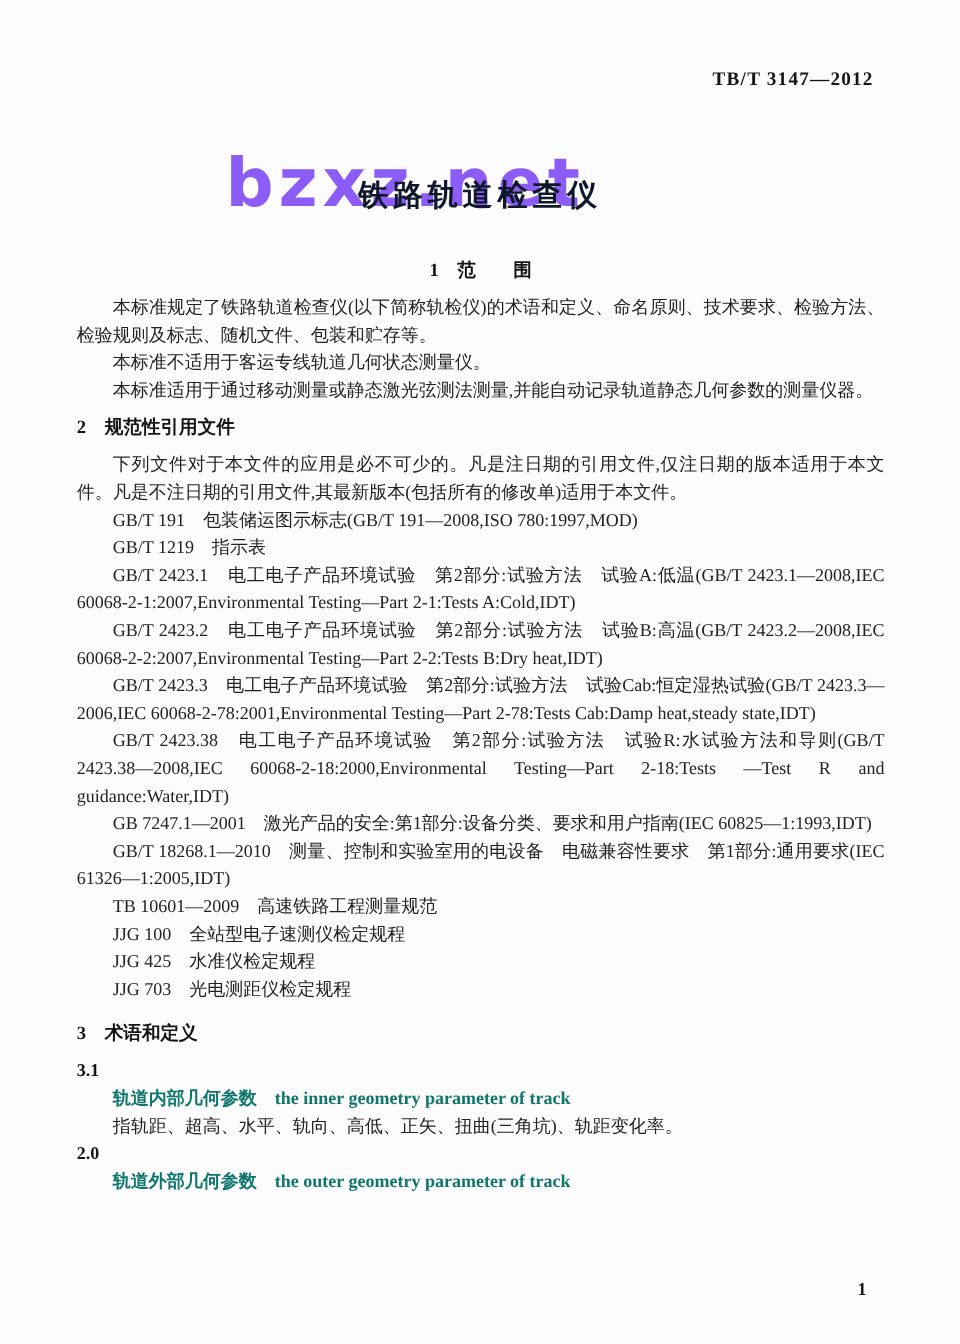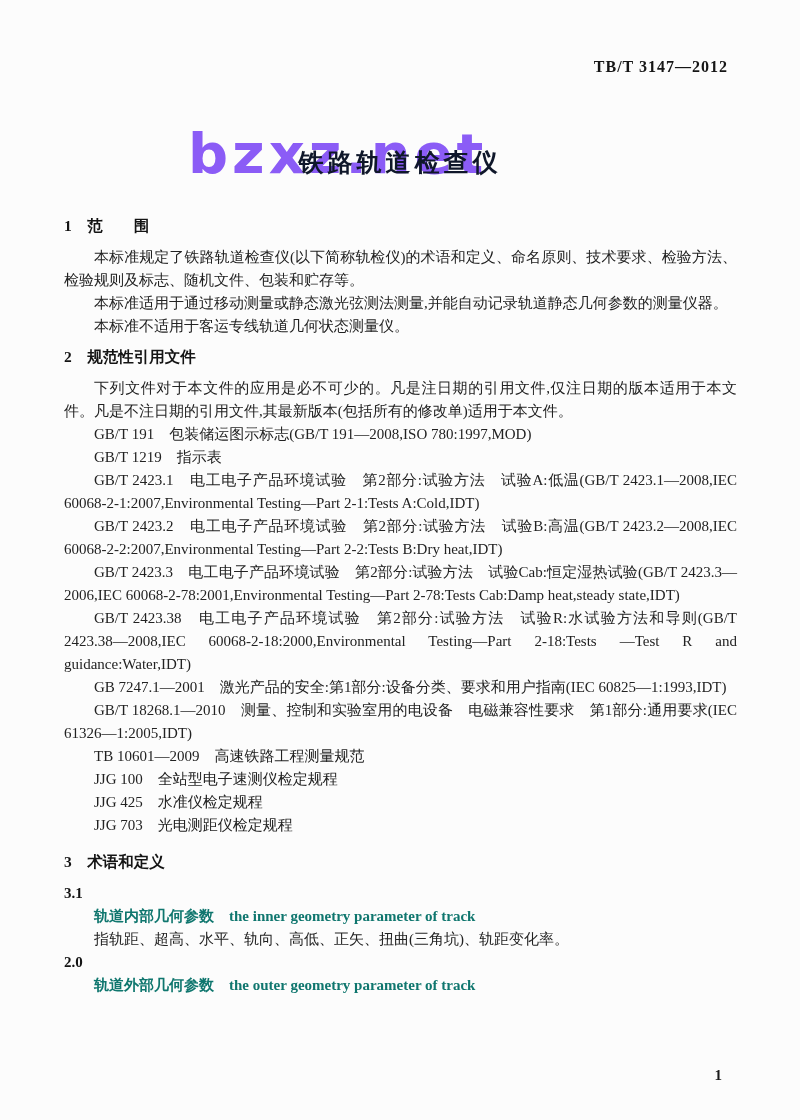--- a/index.html
+++ b/index.html
@@ -54,21 +54,21 @@
     font-size:15px;
     line-height:23px;
   }
   .sec-heading{
     font-size:15.5px;
     font-weight:bold;
     color:#141414;
     margin:7px 0 9px 0;
     line-height:23px;
   }
-  .sec-heading.first{margin-top:0;}
+  .sec-heading.first{margin-top:0;text-align:center;}
   .sec-heading.mt-lg{margin-top:13px;}
   .para{
     margin:0;
     text-align:justify;
     color:#222;
   }
   .indent{text-indent:2em;}
   .ref{
     margin:0;
     text-align:justify;
@@ -102,22 +102,22 @@
   <div class="watermark">bzxz.net</div>
 
   <div class="doc-code">TB/T 3147—2012</div>
 
   <h1 class="doc-title">铁路轨道检查仪</h1>
 
   <div class="content">
 
     <h2 class="sec-heading first">1　范　　围</h2>
     <p class="para indent">本标准规定了铁路轨道检查仪(以下简称轨检仪)的术语和定义、命名原则、技术要求、检验方法、检验规则及标志、随机文件、包装和贮存等。</p>
+    <p class="para indent">本标准不适用于客运专线轨道几何状态测量仪。</p>
     <p class="para indent">本标准适用于通过移动测量或静态激光弦测法测量,并能自动记录轨道静态几何参数的测量仪器。</p>
-    <p class="para indent">本标准不适用于客运专线轨道几何状态测量仪。</p>
 
     <h2 class="sec-heading">2　规范性引用文件</h2>
     <p class="para indent">下列文件对于本文件的应用是必不可少的。凡是注日期的引用文件,仅注日期的版本适用于本文件。凡是不注日期的引用文件,其最新版本(包括所有的修改单)适用于本文件。</p>
     <p class="ref">GB/T 191　包装储运图示标志(GB/T 191—2008,ISO 780:1997,MOD)</p>
     <p class="ref">GB/T 1219　指示表</p>
     <p class="ref">GB/T 2423.1　电工电子产品环境试验　第2部分:试验方法　试验A:低温(GB/T 2423.1—2008,IEC 60068-2-1:2007,Environmental Testing—Part 2-1:Tests A:Cold,IDT)</p>
     <p class="ref">GB/T 2423.2　电工电子产品环境试验　第2部分:试验方法　试验B:高温(GB/T 2423.2—2008,IEC 60068-2-2:2007,Environmental Testing—Part 2-2:Tests B:Dry heat,IDT)</p>
     <p class="ref">GB/T 2423.3　电工电子产品环境试验　第2部分:试验方法　试验Cab:恒定湿热试验(GB/T 2423.3—2006,IEC 60068-2-78:2001,Environmental Testing—Part 2-78:Tests Cab:Damp heat,steady state,IDT)</p>
     <p class="ref">GB/T 2423.38　电工电子产品环境试验　第2部分:试验方法　试验R:水试验方法和导则(GB/T 2423.38—2008,IEC 60068-2-18:2000,Environmental Testing—Part 2-18:Tests —Test R and guidance:Water,IDT)</p>
     <p class="ref">GB 7247.1—2001　激光产品的安全:第1部分:设备分类、要求和用户指南(IEC 60825—1:1993,IDT)</p>

